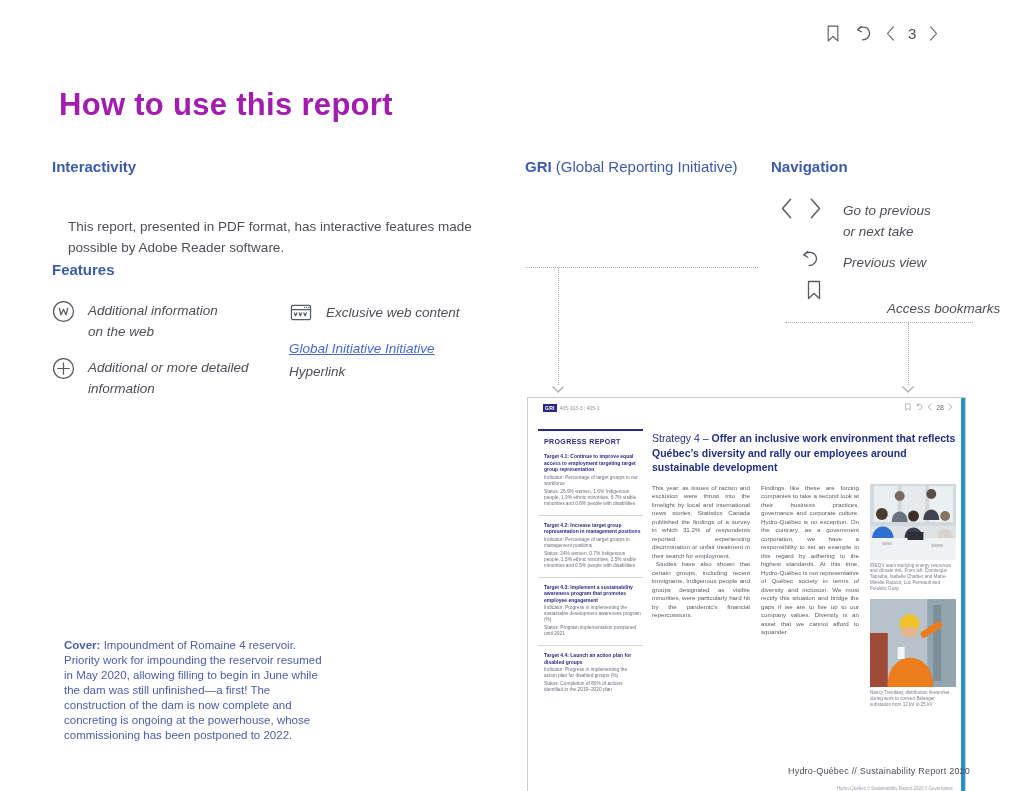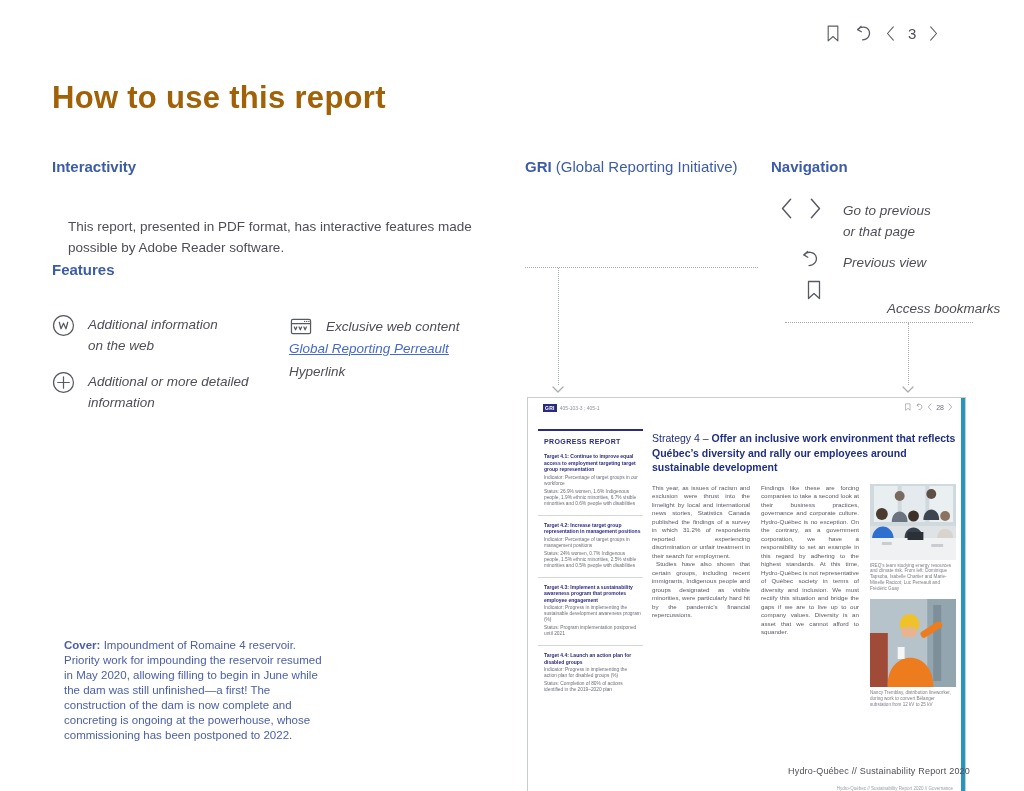--- a/index.html
+++ b/index.html
@@ -9,31 +9,31 @@
   }
   svg { display:block; }
   .stroke { fill:none; stroke:currentColor; stroke-width:1.3; stroke-linecap:round; stroke-linejoin:round; }
 
   
   .toolbar { position:absolute; top:24px; left:826px; display:flex; align-items:center; gap:13px; color:#5a5f66; }
   .tbi { cursor:pointer; }
   .tb-page { font-size:15px; color:#4e4e58; }
 
   
-  .title { position:absolute; left:52px; top:80px; margin:0; font-size:31px; font-weight:bold; color:#a16207; letter-spacing:0.3px; }
+  .title { position:absolute; left:52px; top:80px; margin:7px; font-size:31px; font-weight:bold; color:#a21caf; letter-spacing:0.3px; }
   .h-blue { position:absolute; margin:0; font-size:15px; font-weight:bold; color:#3c5ca9; }
   .h-blue .rest { font-weight:normal; }
   .body { position:absolute; margin:16px; font-size:13.5px; line-height:21px; color:#4e4e58; }
   .flabel { font-size:13.5px; line-height:21px; font-style:italic; color:#4e4e58; white-space:pre-line; }
 
   .pos-inter-h { left:52px; top:158px; }
   .pos-inter-p { left:52px; top:200px; width:414px; }
   .pos-feat-h  { left:52px; top:261px; }
 
-  .feat { position:absolute; display:flex; gap:13px; color:#565b62;margin-top:14px; }
+  .feat { position:absolute; display:flex; gap:13px; color:#565b62; }
   .pos-f1 { left:52px; top:300px; }
   .pos-f2 { left:52px; top:357px; }
   .pos-f3 { left:52px; top:413px; }
   .pos-f4 { left:289px; top:302px; }
 
   .gri-link { position:absolute; left:289px; top:341px; font-size:13.5px; font-style:italic; color:#4569cf; text-decoration:underline; }
   .pos-linkcap { position:absolute; left:289px; top:361px; }
 
   .pos-gri-h { left:525px; top:158px; }
   .pos-gri-p { left:525px; top:200px; width:234px; }
@@ -160,21 +160,21 @@
           <path class="stroke" d="M2 8 H22"></path>
           <circle cx="15.8" cy="5.7" r="0.7" fill="currentColor"></circle>
           <circle cx="18" cy="5.7" r="0.7" fill="currentColor"></circle>
           <circle cx="20.2" cy="5.7" r="0.7" fill="currentColor"></circle>
           <path class="stroke" d="M5 11.5 l1.3 3 l1.3 -3 M10 11.5 l1.3 3 l1.3 -3 M15 11.5 l1.3 3 l1.3 -3"></path>
         </svg>
     </span>
     <span class="flabel">Exclusive web content</span>
   </div>
 
-  <a href="#" class="gri-link">Global Reporting Perreault</a>
+  <a href="#" class="gri-link">Global Initiative Initiative</a>
   <div class="flabel pos-linkcap">Hyperlink</div>
 
   <h2 class="h-blue pos-gri-h"><span>GRI</span><span class="rest"> (Global Reporting Initiative)</span></h2>
   <div class="dot-h pos-gri-dh"></div>
   <div class="dot-v pos-gri-dv"></div>
   <span class="pos-gri-arrow">
     <svg width="12" height="7" viewBox="0 0 12 7">
         <path class="stroke" d="M1 1 L6 6 L11 1"></path>
       </svg>
   </span>
@@ -183,21 +183,21 @@
 
   <span class="nav-ic nav-ic1">
     <svg width="14" height="23" viewBox="0 0 12 20">
         <path class="stroke" d="M10 2 L3 10 L10 18"></path>
       </svg>
     <svg width="14" height="23" viewBox="0 0 12 20">
         <path class="stroke" d="M2 2 L9 10 L2 18"></path>
       </svg>
   </span>
   <span class="flabel nav-lb nav-lb1">Go to previous
-or that page</span>
+or next take</span>
 
   <span class="nav-ic nav-ic2">
     <svg width="20" height="20" viewBox="0 0 20 20">
         <path class="stroke" d="M5 5.8 C8.6 1.8 15.2 2.6 17 7.4 C18.7 12 15.2 16.6 10 16.6"></path>
         <path class="stroke" d="M8.6 2.4 L4.9 5.9 L8.8 8.2"></path>
       </svg>
   </span>
   <span class="flabel nav-lb nav-lb2">Previous view</span>
 
   <span class="nav-ic nav-ic3">

